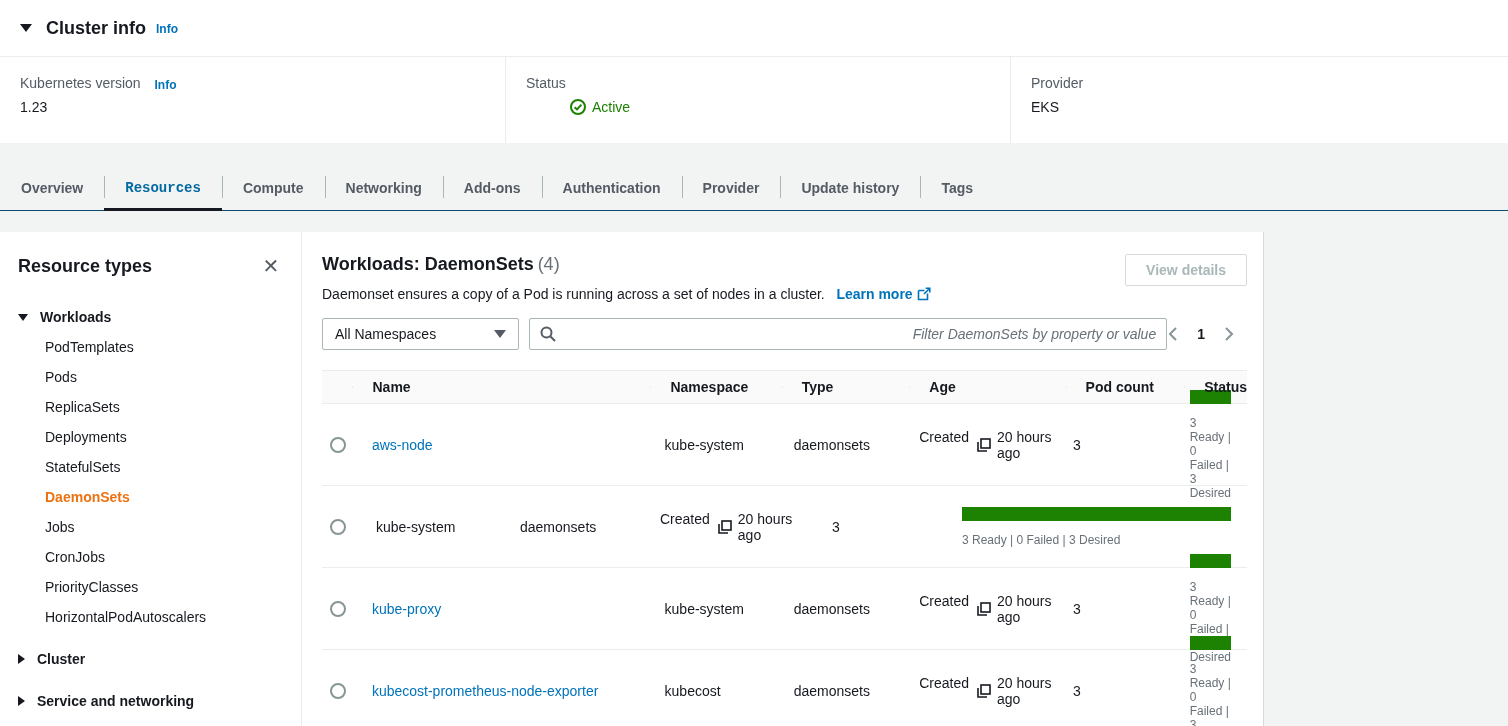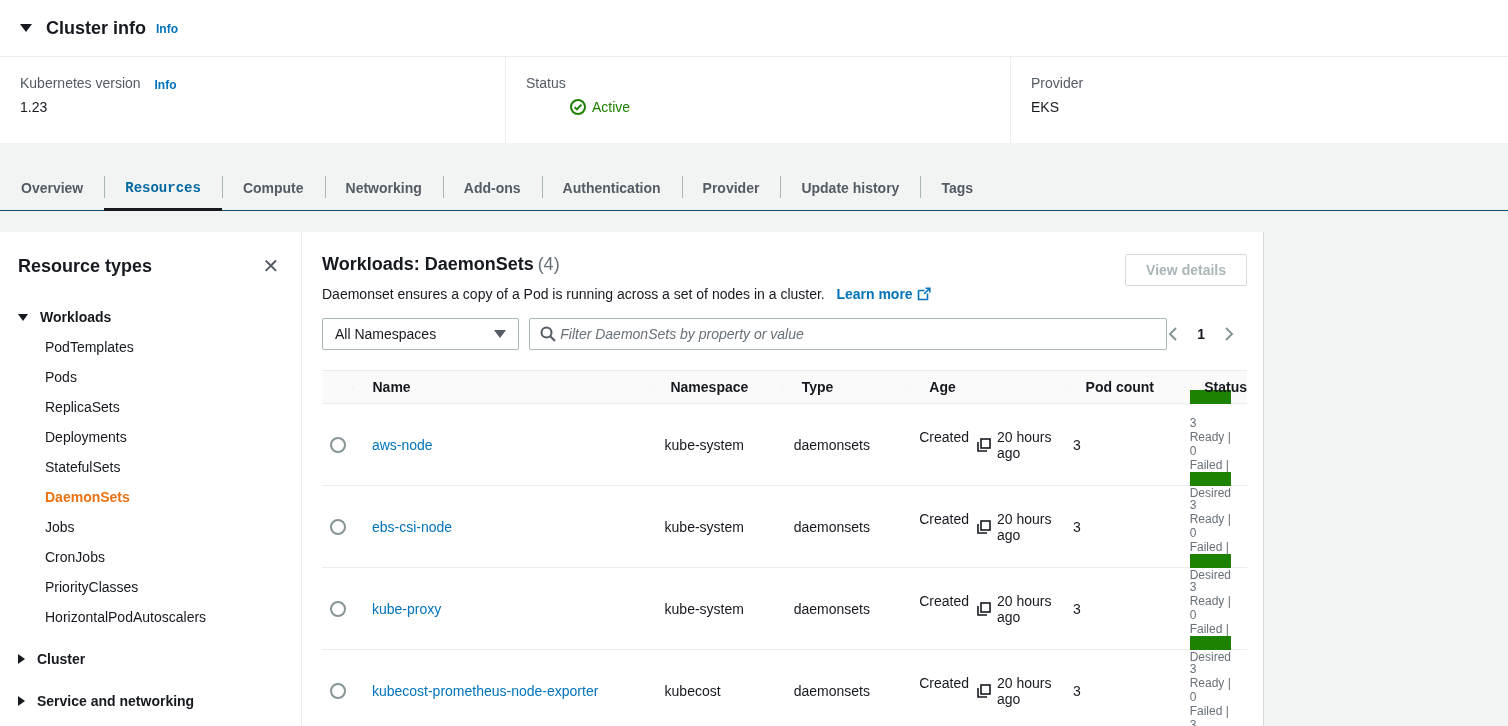--- a/index.html
+++ b/index.html
@@ -57,21 +57,21 @@
   .link { color:#0073bb; text-decoration:none; font-weight:bold; cursor:pointer; }
   .ext-icon { display:inline-block; vertical-align:-2px; margin-left:4px; }
 
   .filter-row { margin-top:14px; display:flex; align-items:center; }
   .ns-select { width:200px; height:32px; border:1px solid #aab7b8; border-radius:2px; display:flex;
     align-items:center; justify-content:space-between; padding:0 12px; cursor:pointer; background:#fff; }
   .dd-caret { width:0; height:0; border-left:6px solid transparent; border-right:6px solid transparent; border-top:8px solid #545b64; }
   .search-box { margin-left:10px; width:648px; height:32px; border:1px solid #aab7b8; border-radius:2px;
     display:flex; align-items:center; padding:0 10px; background:#fff; }
   .search-box input { border:none; outline:none; flex:1; margin-left:4px; font-size:14px; font-style:italic; color:#000000;
-    font-family:"Liberation Sans","DejaVu Sans",sans-serif; }
+    font-family:"Liberation Sans","DejaVu Sans",sans-serif;text-align:right; }
   .search-box input::placeholder { color:#687078; font-style:italic; }
   .pager { margin-left:auto; display:flex; align-items:center; gap:18px; padding-right:12px; }
   .pg-chev { color:#879596; cursor:pointer; display:flex; }
   .pg-num { font-weight:bold; color:#16191f; cursor:pointer; }
 
   
   .table { margin-top:20px; }
   .thead { display:flex; background:#fafafa; border-top:1px solid #eaeded; border-bottom:1px solid #eaeded; height:34px; align-items:center; }
   .th { color:#16191f; font-weight:bold; padding-left:20px; position:relative; }
   .th:not(.col-sel)::before { content:""; position:absolute; left:0; top:7px; bottom:7px; width:1px; background:#eaeded; }
@@ -259,21 +259,20 @@
         <div class="td col-status status-cell">
           <div class="status-bar"></div>
           <div class="status-text">3 Ready | 0 Failed | 3 Desired</div>
         </div>
       </div>
 
       <div class="trow">
         <div class="td col-sel" style="padding-left:0;">
             <div class="radio"></div>
           </div>
-        <div class="td col-name"><a class="cell-link">ebs-csi-node</a></div>
         <div class="td col-ns">kube-system</div>
         <div class="td col-type">daemonsets</div>
         <div class="td col-age age-cell">
           <span>Created</span>
           <span class="age-line2">
             <span style="display:flex;">
                 <svg width="14" height="14" viewBox="0 0 14 14">
                   <rect x="4" y="1" width="9" height="9" fill="none" stroke="#16191f" stroke-width="1.6"></rect>
                   <path d="M10 13 H1 V4" fill="none" stroke="#16191f" stroke-width="1.6"></path>
                 </svg>

